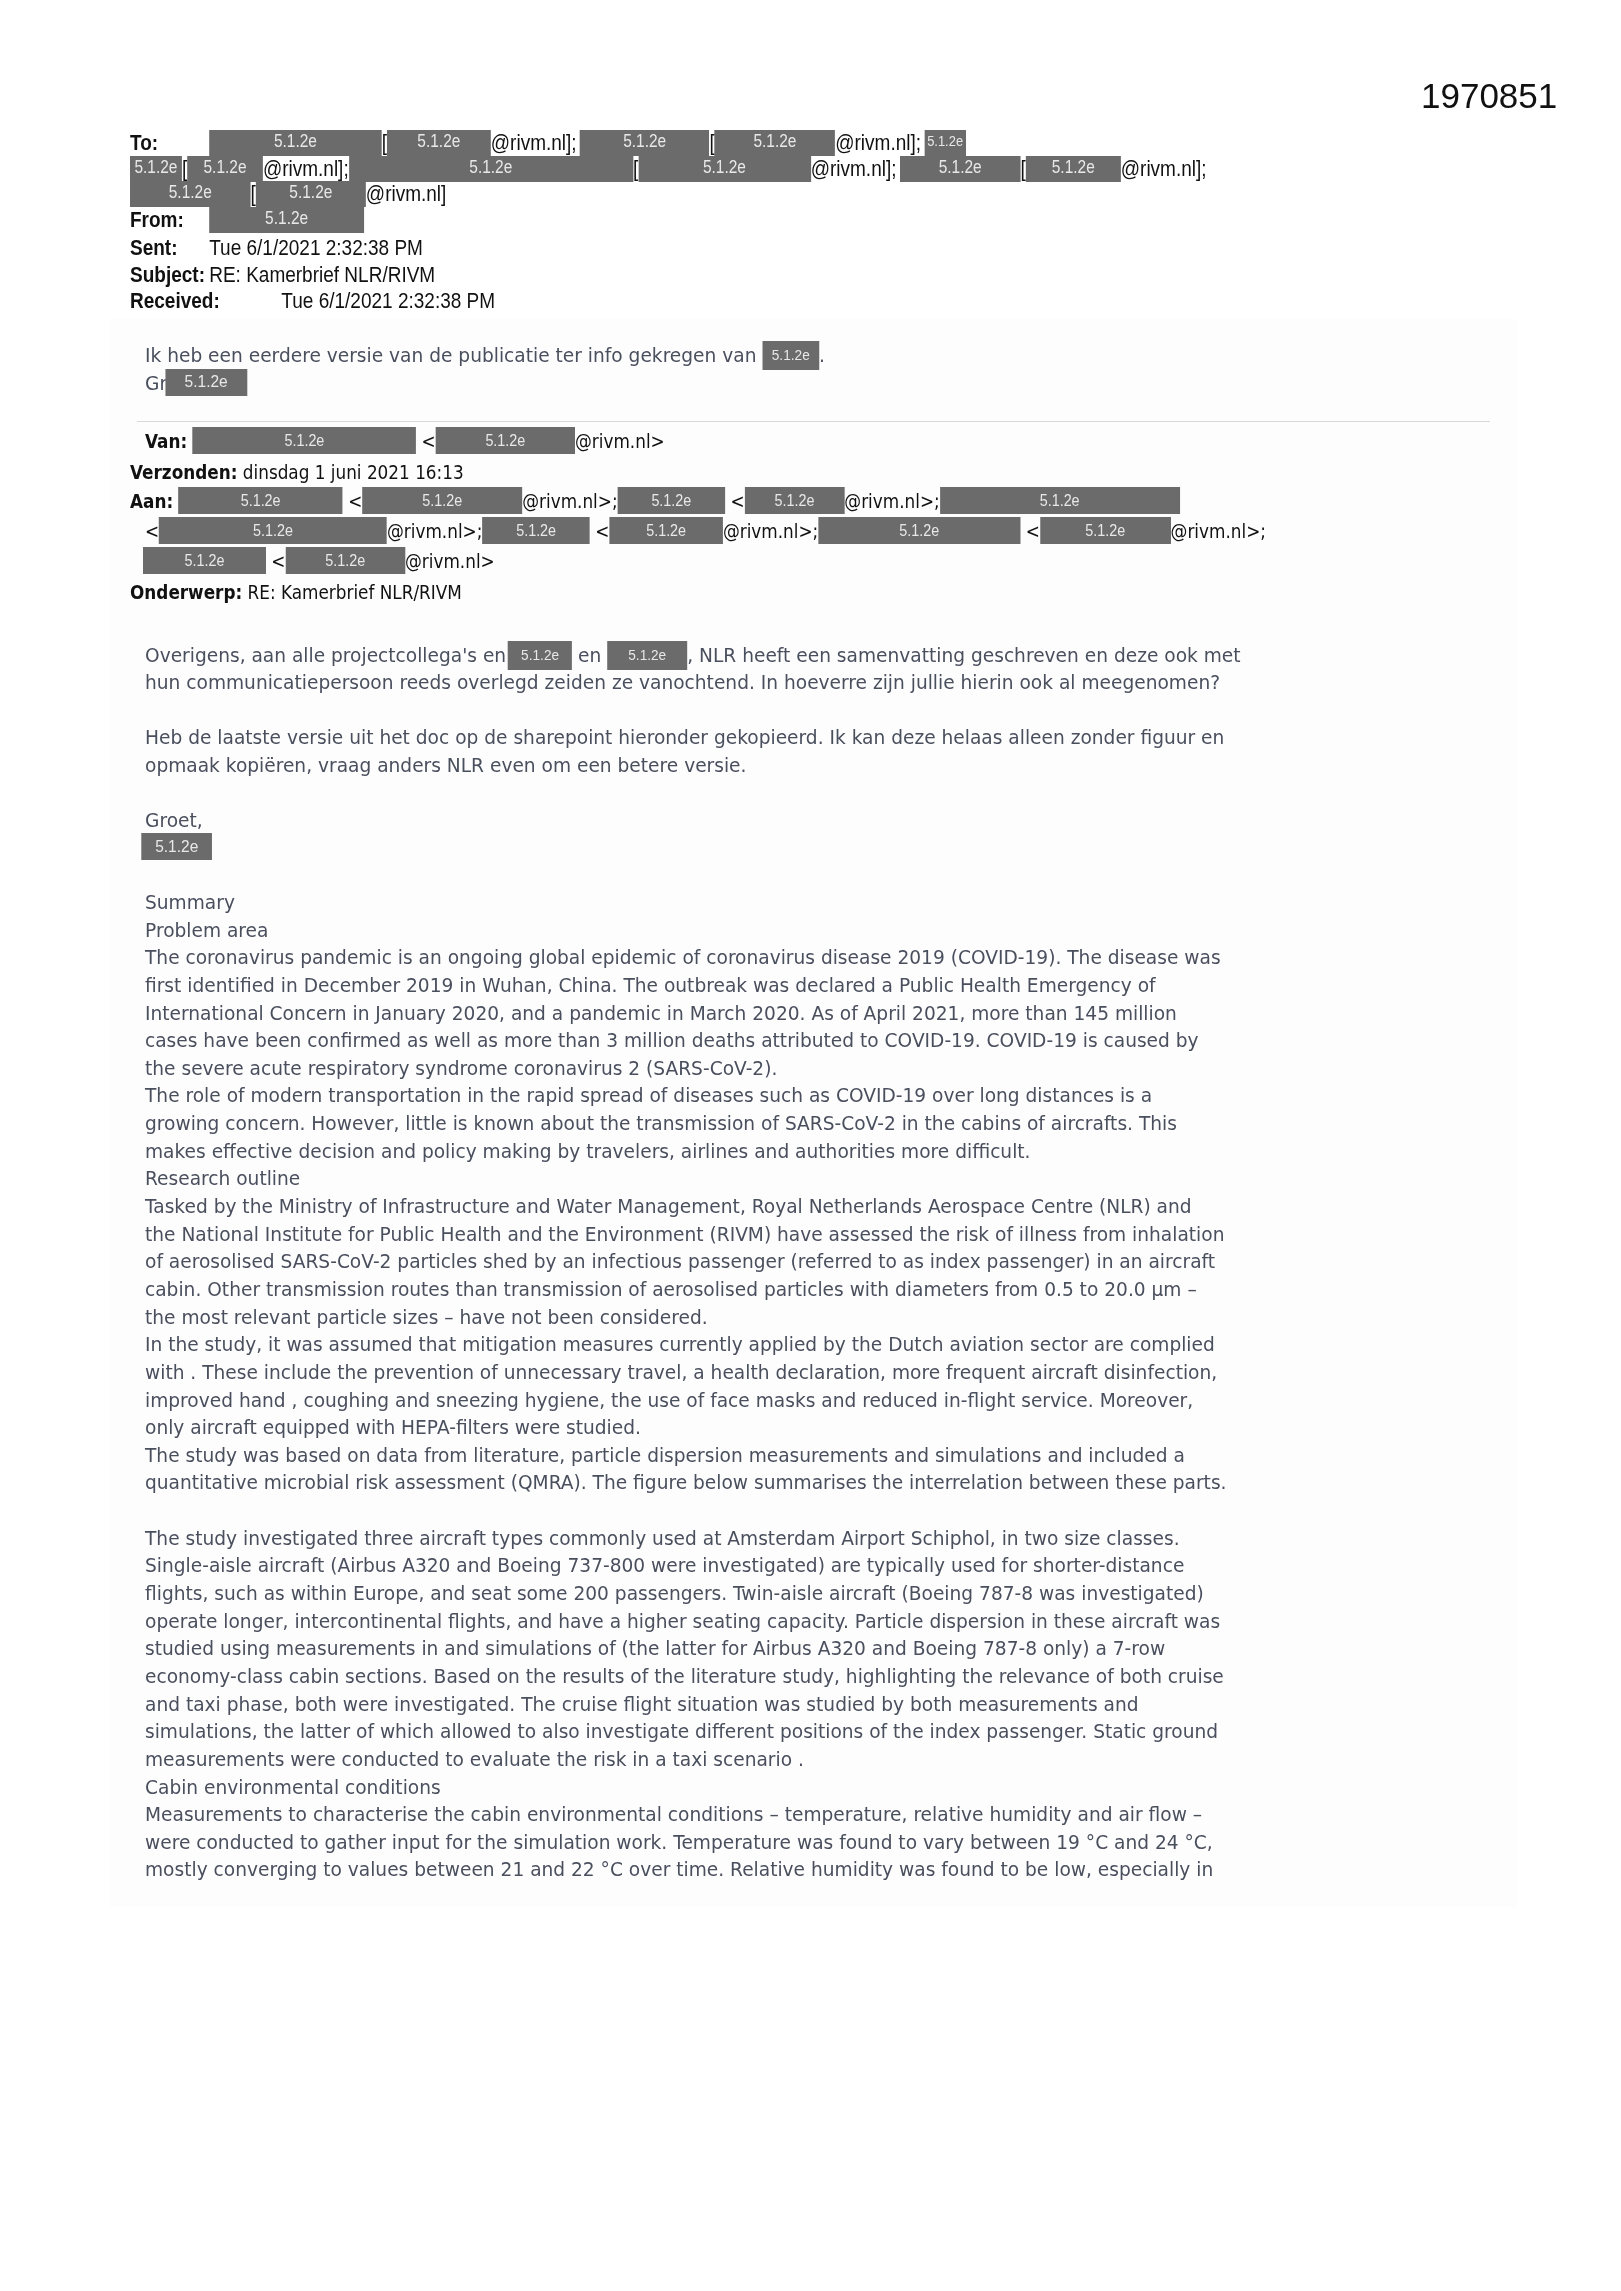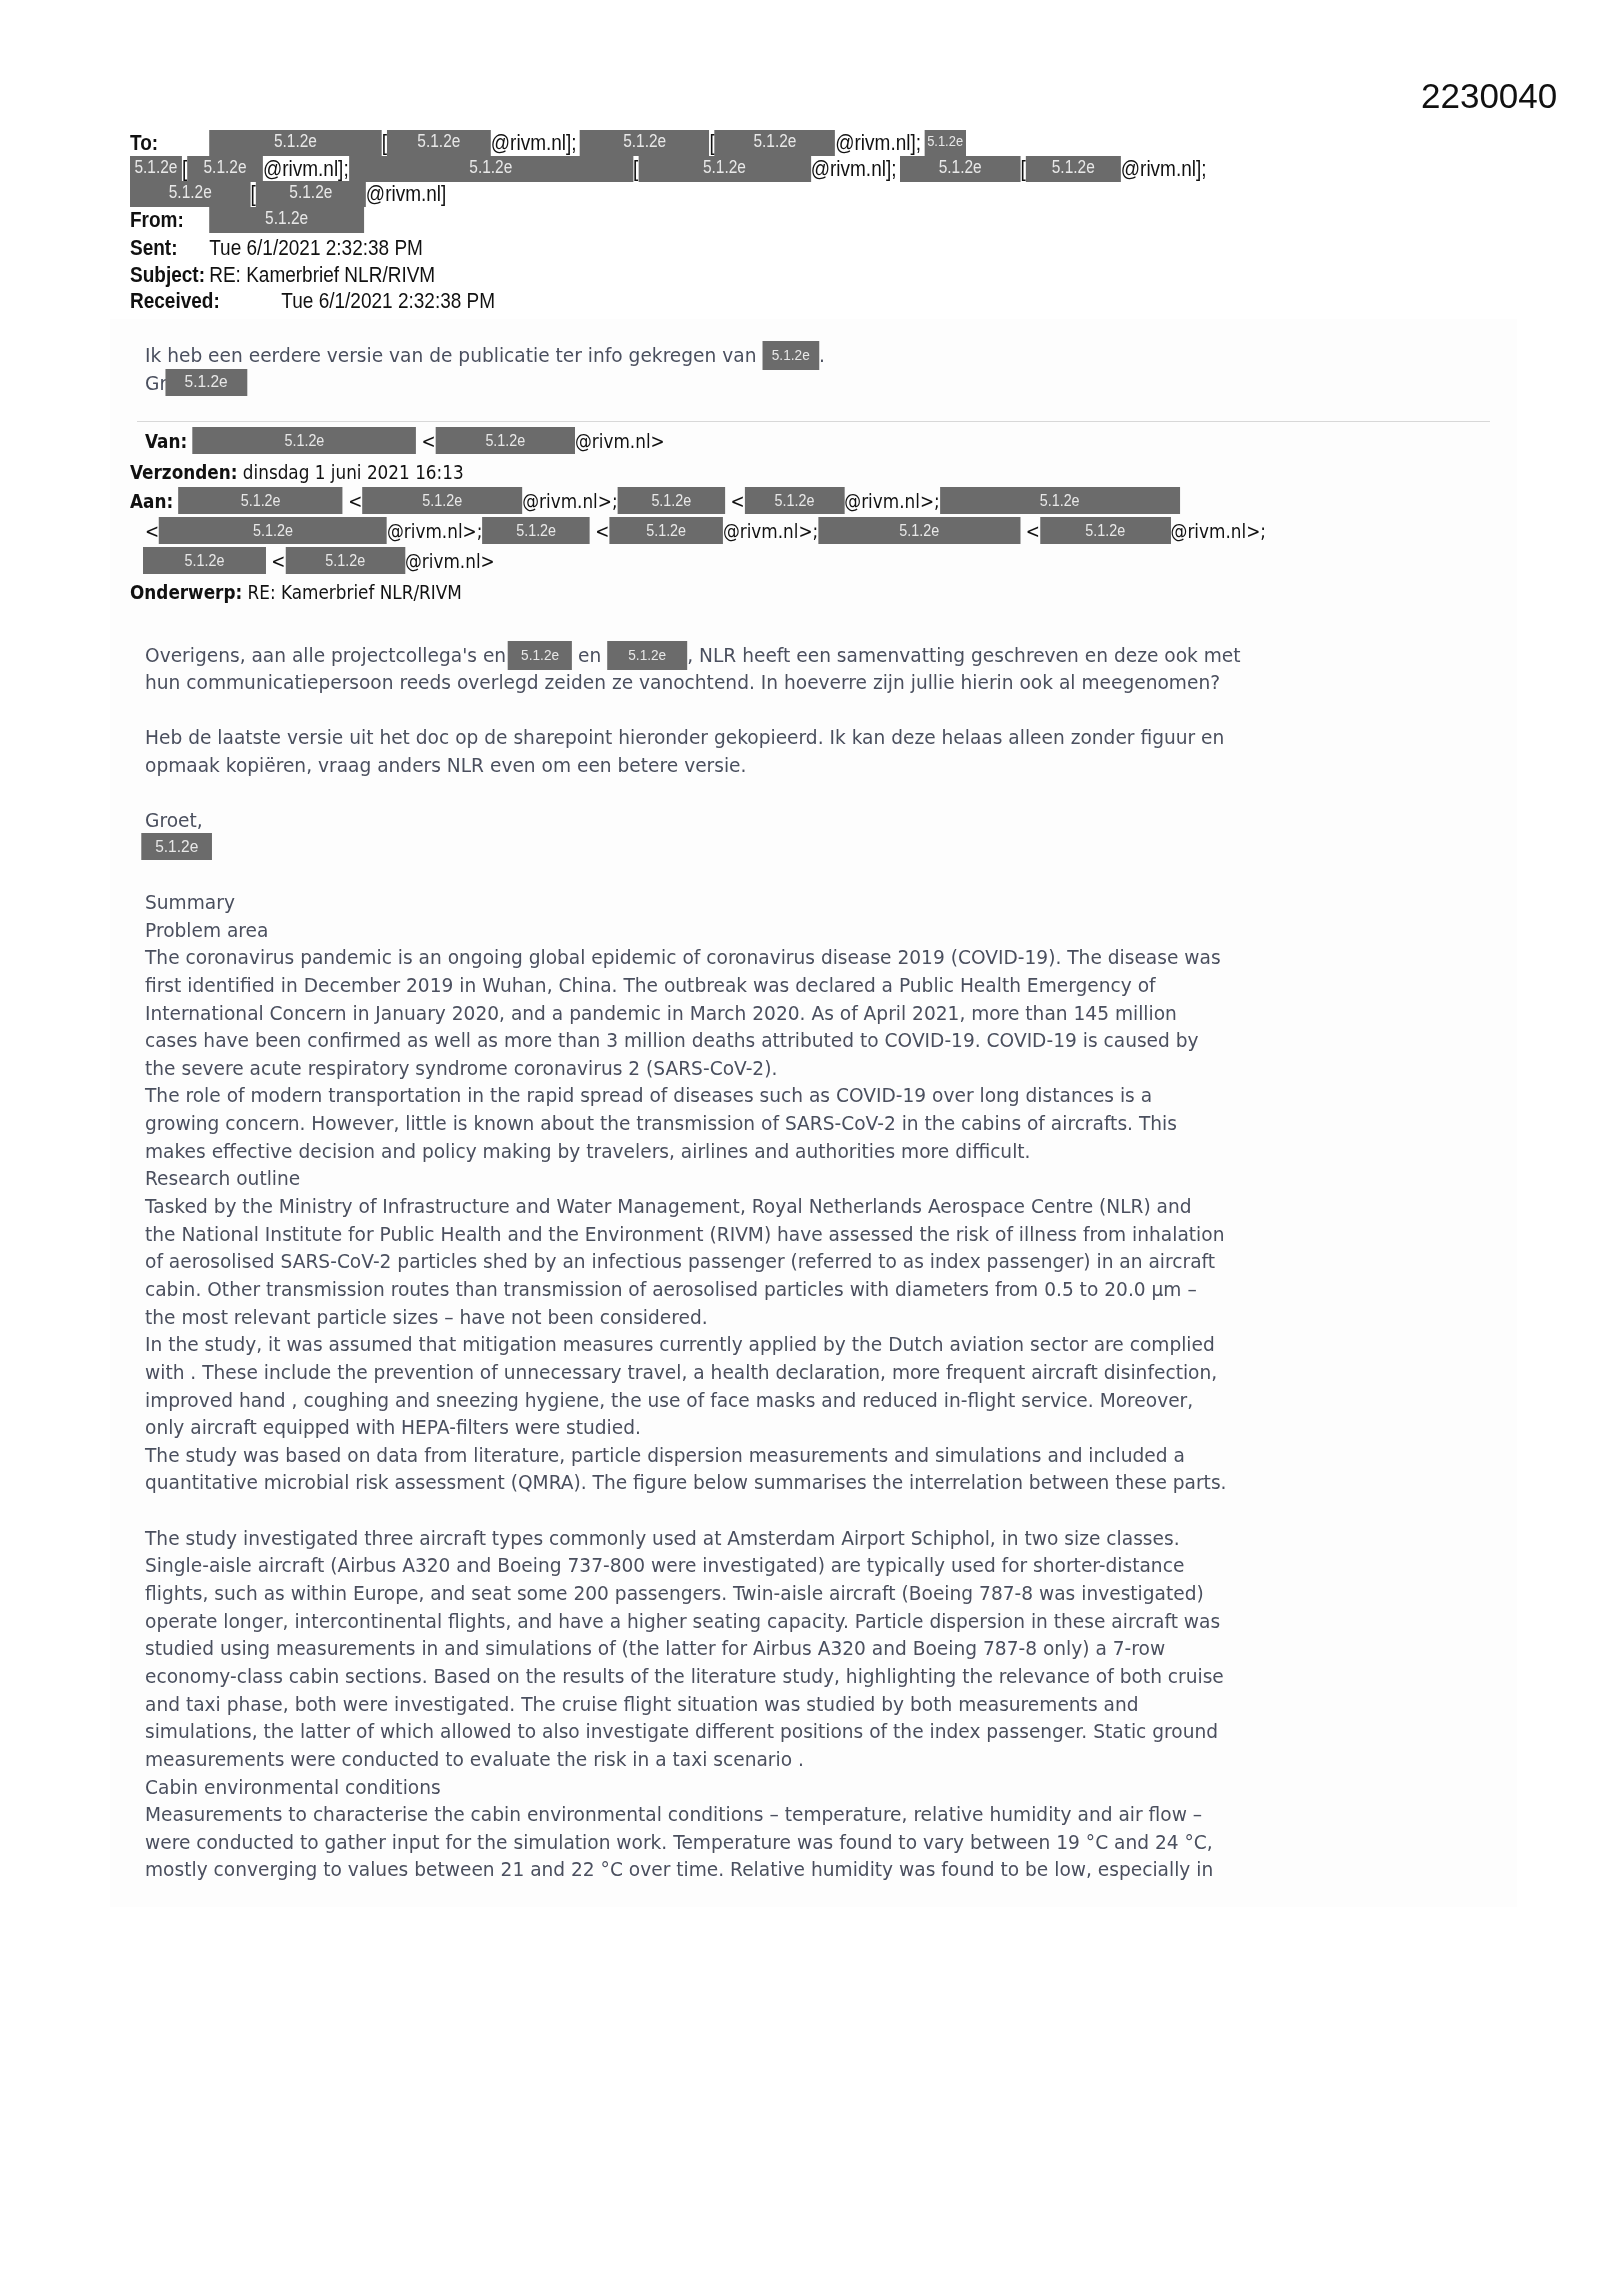--- a/index.html
+++ b/index.html
@@ -12,21 +12,21 @@
   .panel { position:absolute; left:110px; top:319px; width:1407px; height:1588px; background:#fdfdfd; }
   .body { position:absolute; left:145px; font-family:"DejaVu Sans", sans-serif; font-size:20px; color:#4a4f5e; line-height:28px; white-space:nowrap; transform:scaleX(0.93); transform-origin:left top; }
   .rule { position:absolute; left:137px; top:421px; width:1353px; height:1px; background:#d8d8d8; }
   .outlook { position:absolute; font-family:"DejaVu Sans", sans-serif; font-size:19.6px; color:#111; white-space:nowrap; line-height:29px; transform:scaleX(0.86); transform-origin:left top; }
   .bred { height:27.4px; line-height:27.4px; font-size:16.7px; font-family:"Liberation Sans", sans-serif; }
   .ired { height:29px; line-height:29px; font-size:14.7px; }
 </style>
 </head>
 <body>
 
-<div class="docnum">2230040</div>
+<div class="docnum">1970851</div>
 
 <div class="hdr" style="top:130px;">
   <span class="lbl" style="width:90px;">To:</span><span class="red hred" style="width:196px;">5.1.2e</span><span>[</span><span class="red hred" style="width:118px;">5.1.2e</span><span>@rivm.nl];</span><span class="red hred" style="width:147px;margin-left:3.9px;">5.1.2e</span><span>[</span><span class="red hred" style="width:137px;">5.1.2e</span><span>@rivm.nl];</span><span class="red hred" style="width:47px;margin-left:3.9px;font-size:14.7px;">5.1.2e</span>
 </div>
 <div class="hdr" style="top:156px;left:130px;">
   <span class="red hred" style="width:59px;">5.1.2e</span><span>[</span><span class="red hred" style="width:86px;">5.1.2e</span><span>@rivm.nl];</span><span class="red hred" style="width:323px;">5.1.2e</span><span>[</span><span class="red hred" style="width:196px;">5.1.2e</span><span>@rivm.nl];</span><span class="red hred" style="width:137px;margin-left:3.9px;">5.1.2e</span><span>[</span><span class="red hred" style="width:108px;">5.1.2e</span><span>@rivm.nl];</span>
 </div>
 <div class="hdr" style="top:181px;left:130px;">
   <span class="red hred" style="width:137px;">5.1.2e</span><span>[</span><span class="red hred" style="width:125px;">5.1.2e</span><span>@rivm.nl]</span>
 </div>

